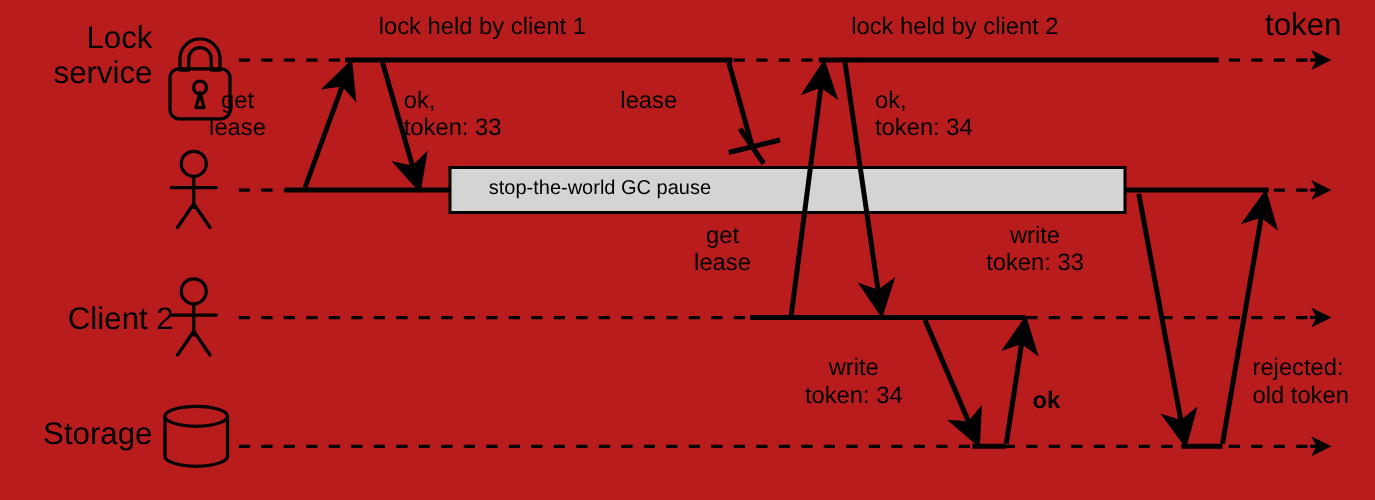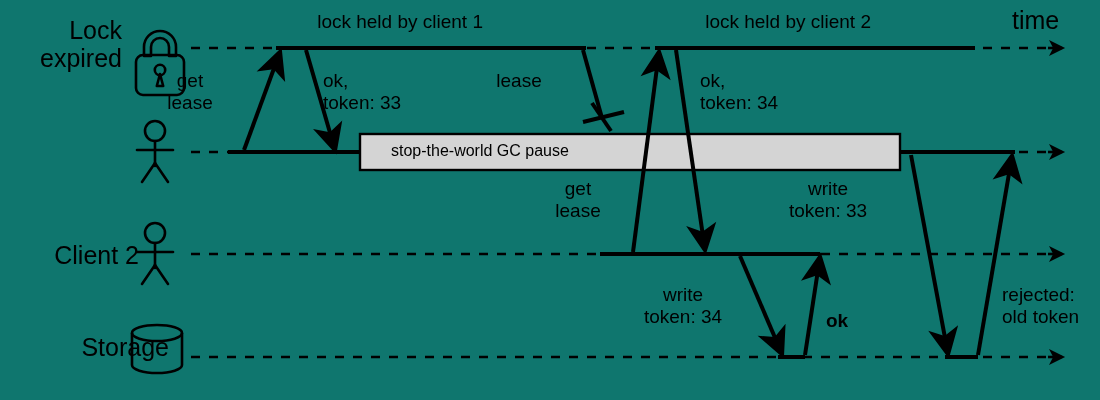--- a/index.html
+++ b/index.html
@@ -1,39 +1,39 @@
 <!DOCTYPE html>
 <html><head>
 <meta charset="utf-8">
 <style>
   html,body{margin:0;padding:0;background:#ffffff;}
   #stage{
     position:relative;
     width:1100px;height:400px;
-    background:#0f766e;
+    background:#b91c1c;
     font-family:"Liberation Sans","DejaVu Sans",sans-serif;
     overflow:hidden;
   }
   #stage svg{position:absolute;left:0;top:0;width:1100px;height:400px;}
   .lane-label{
     position:absolute;
     font-size:25px;
     color:#000;
     text-align:right;
     white-space:nowrap;
     line-height:1.12;
   }
   .diag-text{
     position:absolute;
     font-size:19px;
     color:#000;
     white-space:nowrap;
     line-height:1.15;
   }
-  .diag-text.center{text-align:right;}
+  .diag-text.center{text-align:left;}
   .diag-text.right{text-align:center;}
   .gcbox-label{
     position:absolute;
     font-size:16px;
     color:#000;
     white-space:nowrap;
   }
   .timelabel{
     position:absolute;
     font-size:25px;
@@ -139,33 +139,33 @@
     </g>
 
     <g stroke="#000" stroke-width="4" stroke-linecap="butt">
       <line x1="583" y1="122" x2="624" y2="112"></line>
       <line x1="592" y1="103" x2="611" y2="131"></line>
     </g>
   </svg>
 
   <div class="lane-label" style="left:0;top:16px;width:122px;">
     <div>Lock</div>
-    <div>expired</div>
+    <div>service</div>
   </div>
 
 
   <div class="lane-label" style="left:17px;top:241px;width:122px;">
     <span>Client 2</span>
   </div>
 
-  <div class="lane-label" style="left:0;top:333px;width:122px;padding-left:47px;">
+  <div class="lane-label" style="left:0;top:333px;width:122px;">
     <span>Storage</span>
   </div>
 
-  <div class="timelabel" style="left:1012px;top:6px;">time</div>
+  <div class="timelabel" style="left:1012px;top:6px;">token</div>
 
   <div class="diag-text center" style="left:303px;top:11px;width:180px;">lock held by client 1</div>
 
   <div class="diag-text center" style="left:681px;top:11px;width:190px;">lock held by client 2</div>
 
   <div class="diag-text right" style="left:140px;top:70px;width:100px;">
     <div>get</div>
     <div>lease</div>
   </div>
 

